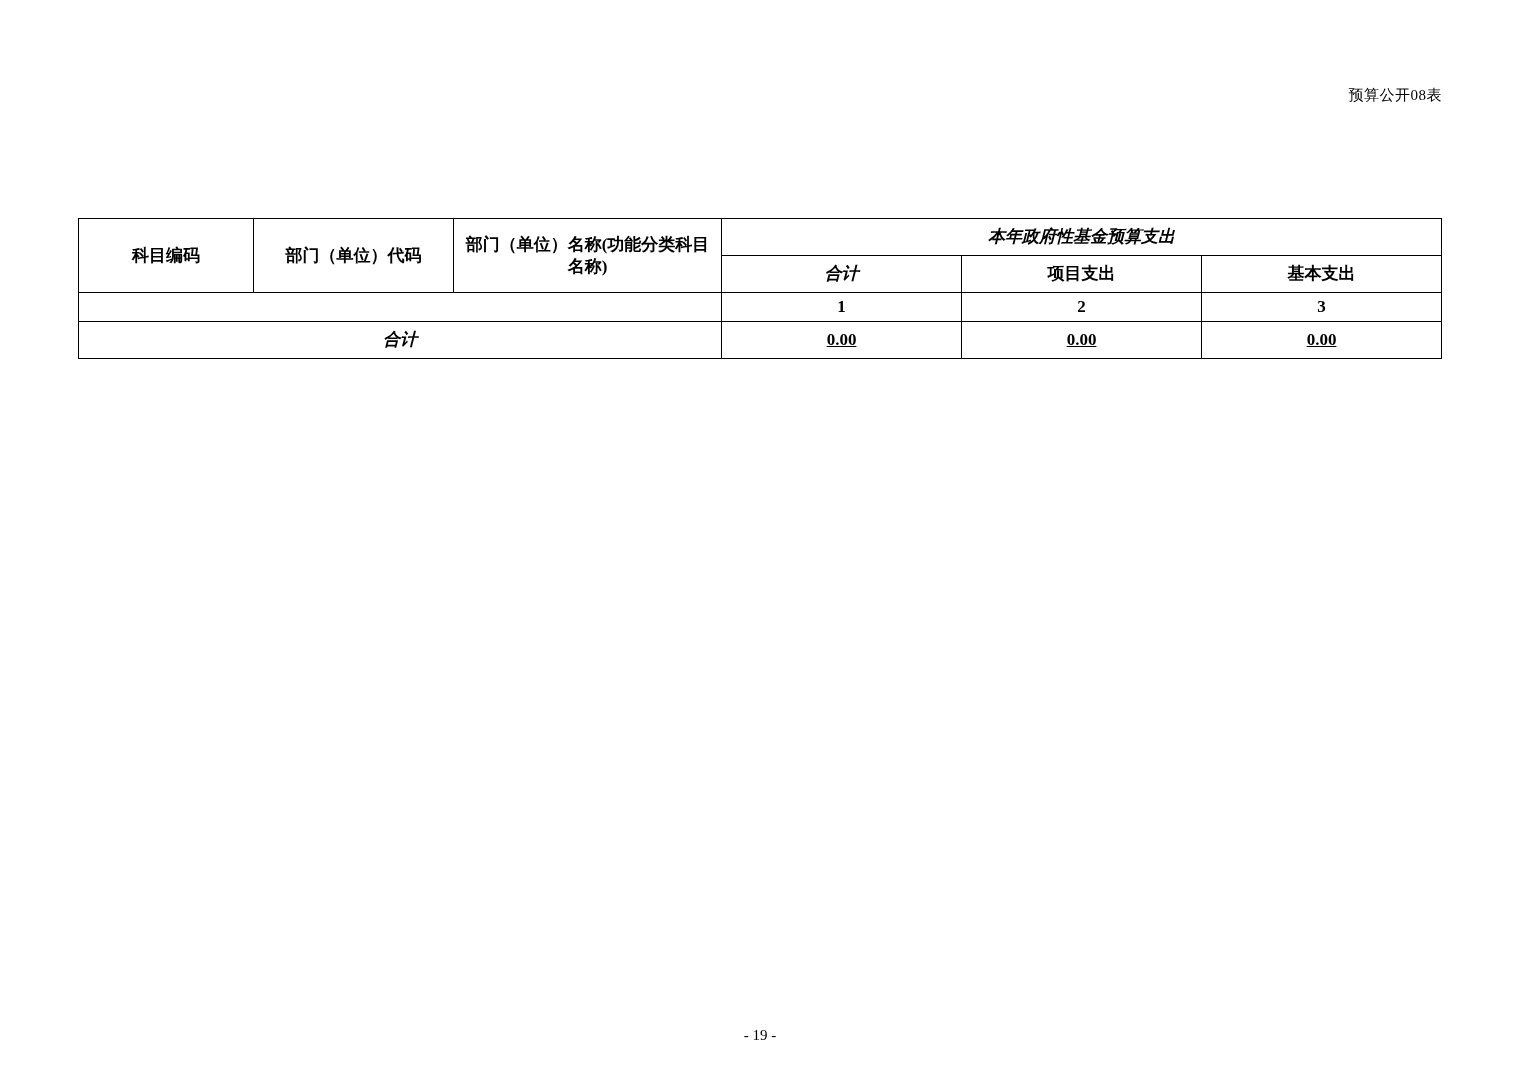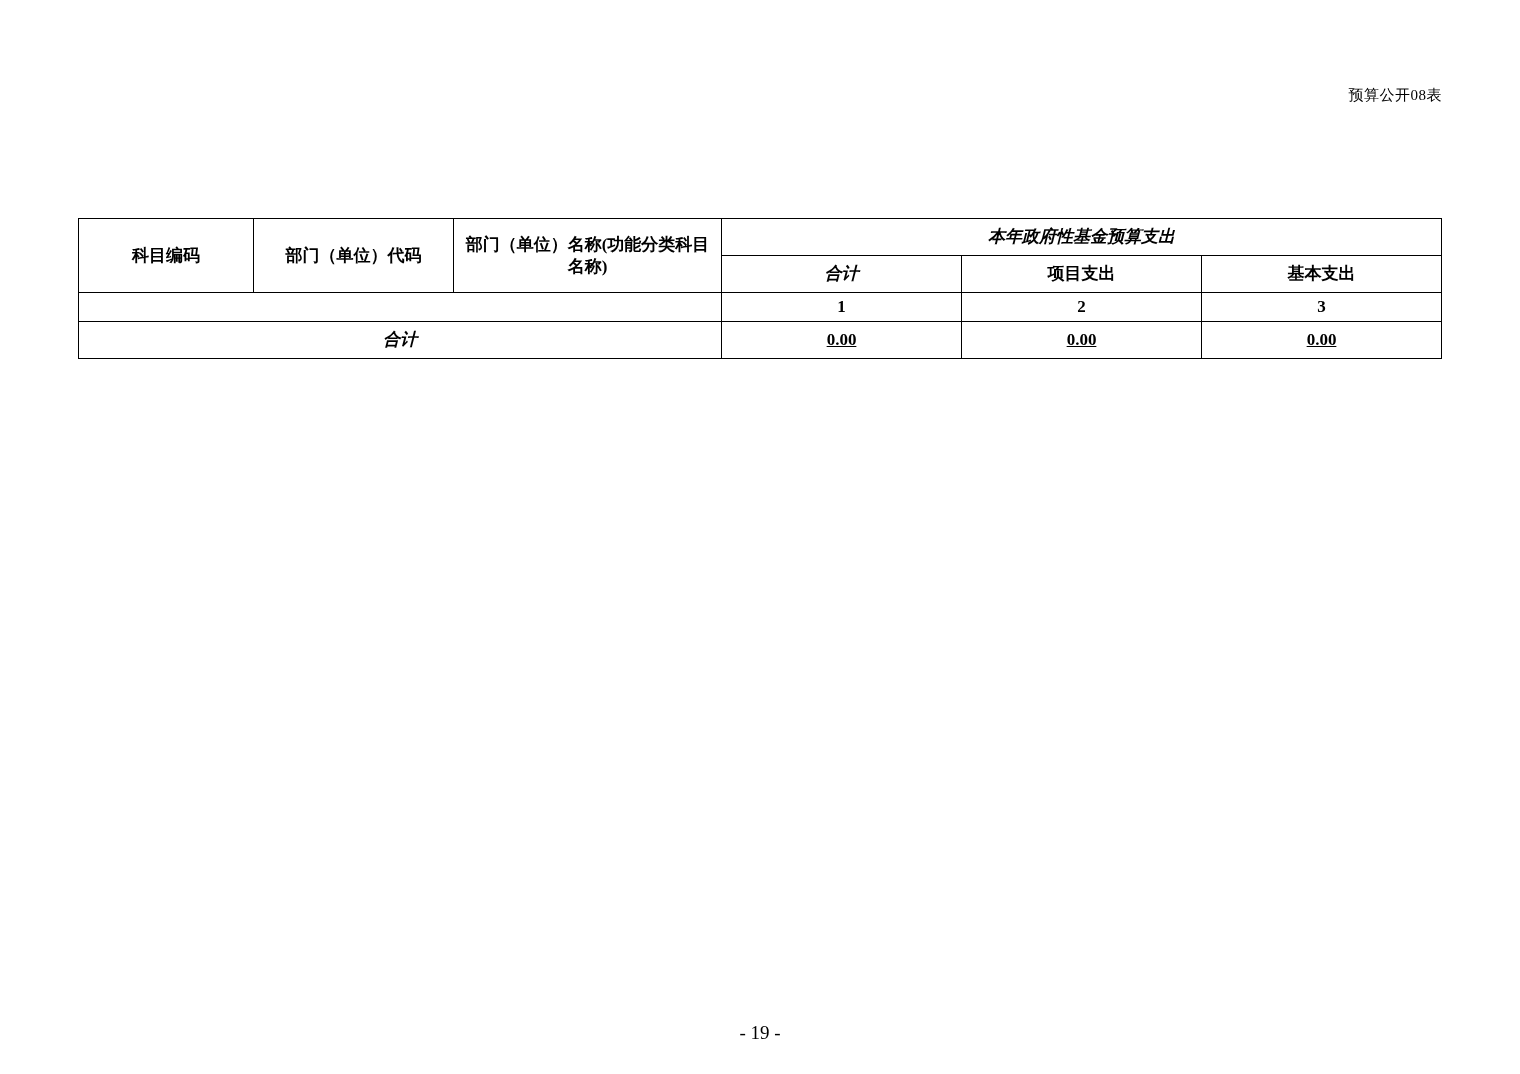--- a/index.html
+++ b/index.html
@@ -108,21 +108,21 @@
     top: 337px;
     font-size: 17px;
     letter-spacing: 0.2px;
   }
   .page-number {
     position: absolute;
     left: 0;
     right: 0;
     bottom: 30px;
     text-align: center;
-    font-size: 19px;
+    font-size: 15px;
   }
 </style>
 </head>
 <body>
 
 <div class="page">
 
   <div class="form-code">预算公开08表</div>
 
 

